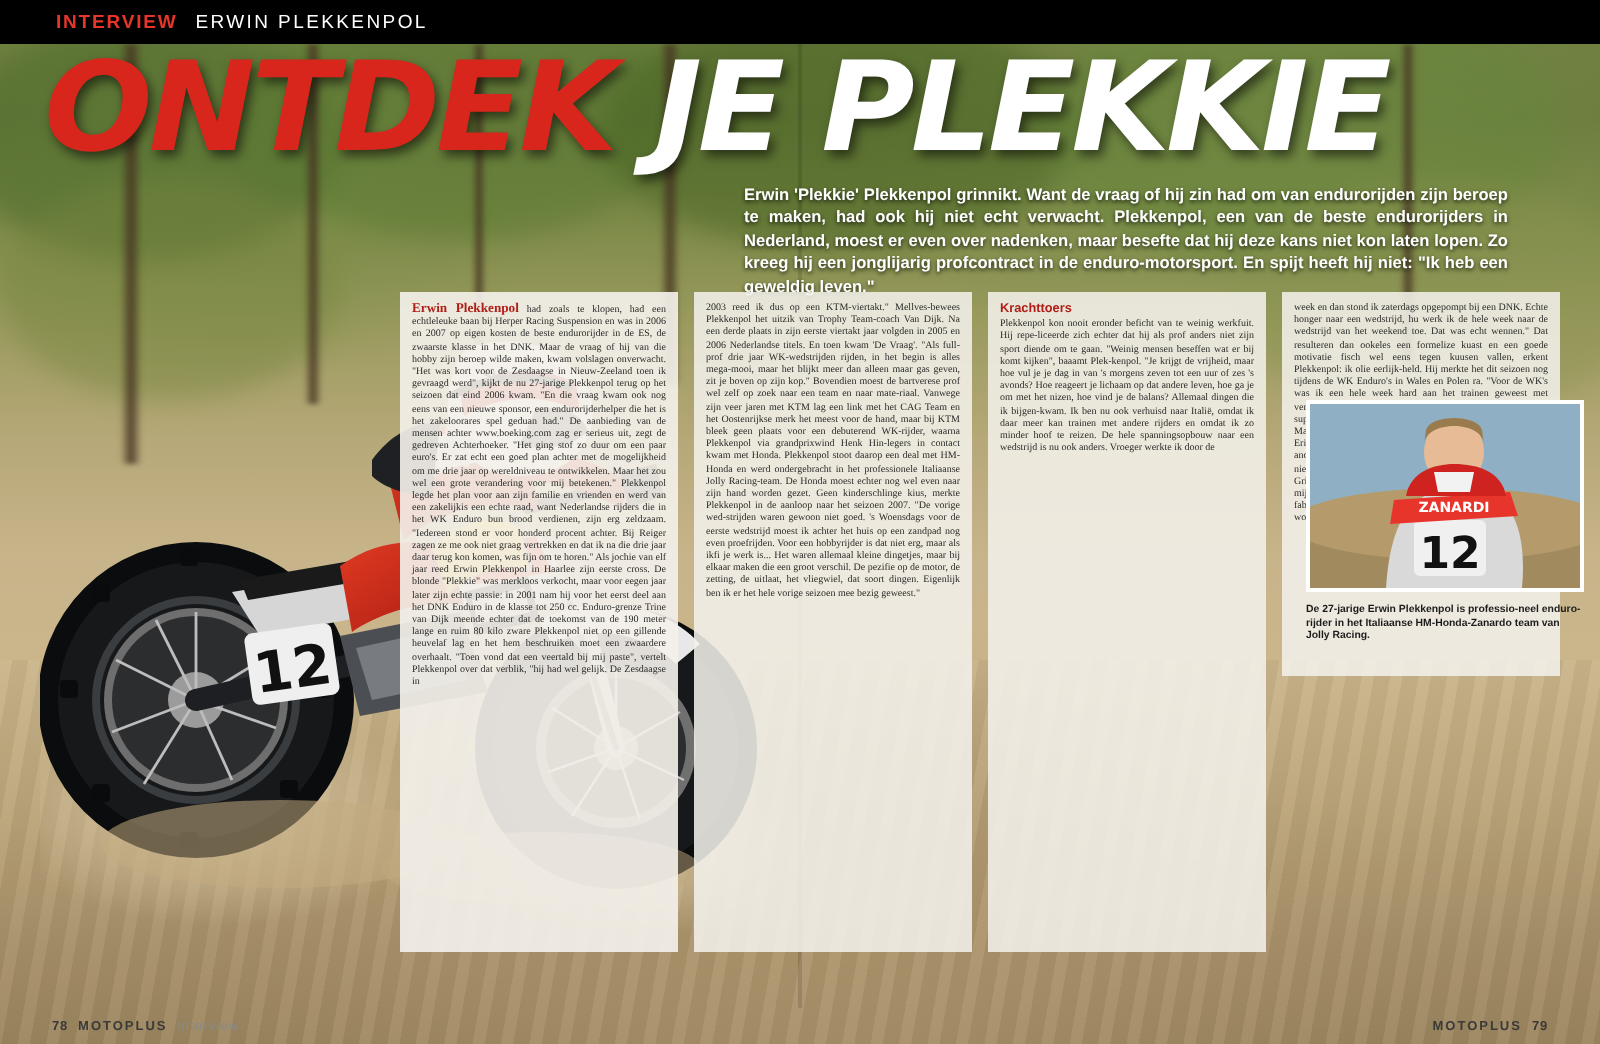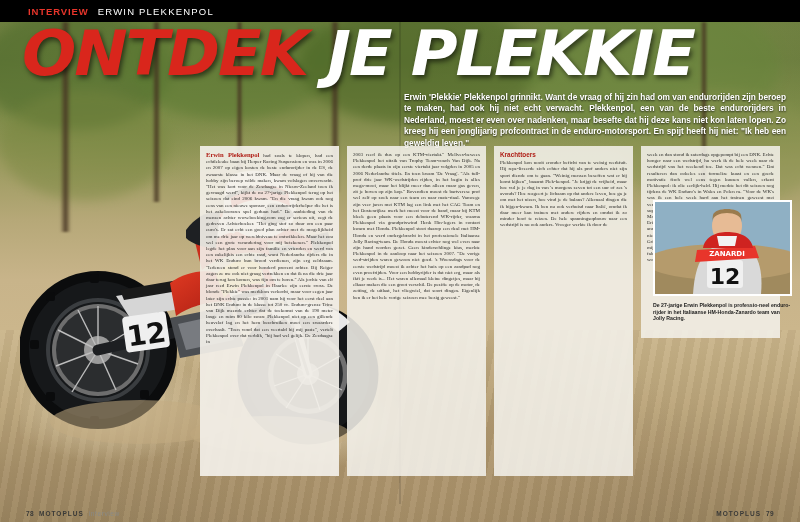--- a/index.html
+++ b/index.html
@@ -67,21 +67,21 @@
     letter-spacing: -2px; white-space: nowrap;
     text-shadow: 2px 3px 5px rgba(0,0,0,.55);
     font-style: italic;
     transform: scaleX(1.03);
     transform-origin: left center;
   }
   .headline .w1 { color: #d9261c; }
   .headline .w2 { color: #ffffff; }
   
   .intro {
-    position: absolute; left: 404px; top: 92px; width: 382px;
+    position: absolute; left: 372px; top: 92px; width: 382px;
     color: #ffffff; font-size: 8.3px; line-height: 11.4px;
     font-weight: bold; text-shadow: 0 1px 2px rgba(0,0,0,.75);
     text-align: justify;
   }
   
   .bodypanel {
     position: absolute; left: 200px; top: 146px; width: 580px; height: 330px;
     display: flex; gap: 8px;
   }
   .col {

